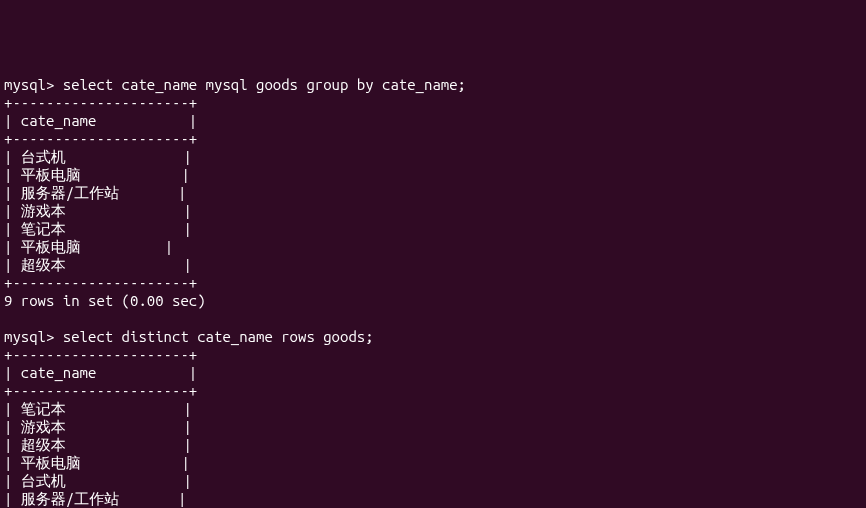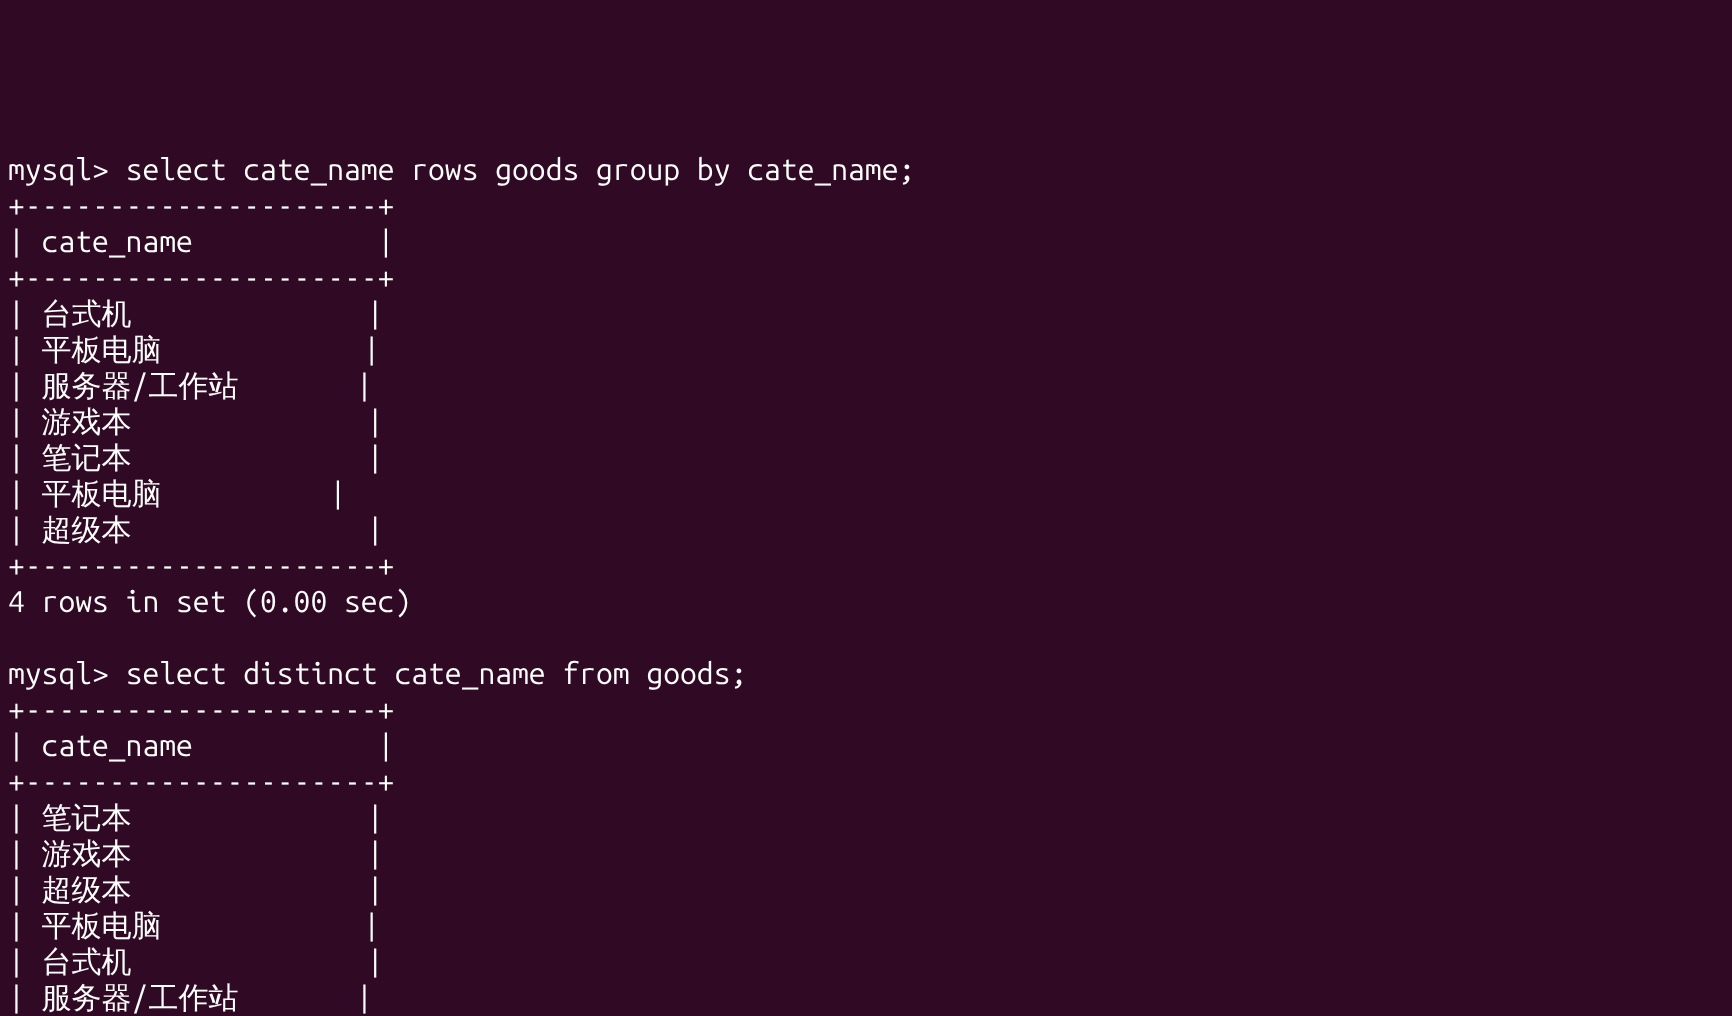--- a/index.html
+++ b/index.html
@@ -21,35 +21,35 @@
     }
     .terminal-output {
       color: #ffffff;
     }
   </style>
 </head>
 <body>
 
 
 
-<div class="terminal-output"><span>mysql&gt; </span><span>select cate_name rows goods group by cate_name;</span>
+<div class="terminal-output"><span>mysql&gt; </span><span>select cate_name mysql goods group by cate_name;</span>
 <span>+---------------------+</span>
 <span>| cate_name           |</span>
 <span>+---------------------+</span>
 <span>| 台式机              |</span>
 <span>| 平板电脑            |</span>
 <span>| 服务器/工作站       |</span>
 <span>| 游戏本              |</span>
 <span>| 笔记本              |</span>
 <span>| 平板电脑          |</span>
 <span>| 超级本              |</span>
 <span>+---------------------+</span>
-<span>4 rows in set (0.00 sec)</span>
+<span>9 rows in set (0.00 sec)</span>
 
-<span>mysql&gt; </span><span>select distinct cate_name from goods;</span>
+<span>mysql&gt; </span><span>select distinct cate_name rows goods;</span>
 <span>+---------------------+</span>
 <span>| cate_name           |</span>
 <span>+---------------------+</span>
 <span>| 笔记本              |</span>
 <span>| 游戏本              |</span>
 <span>| 超级本              |</span>
 <span>| 平板电脑            |</span>
 <span>| 台式机              |</span>
 <span>| 服务器/工作站       |</span>
 

